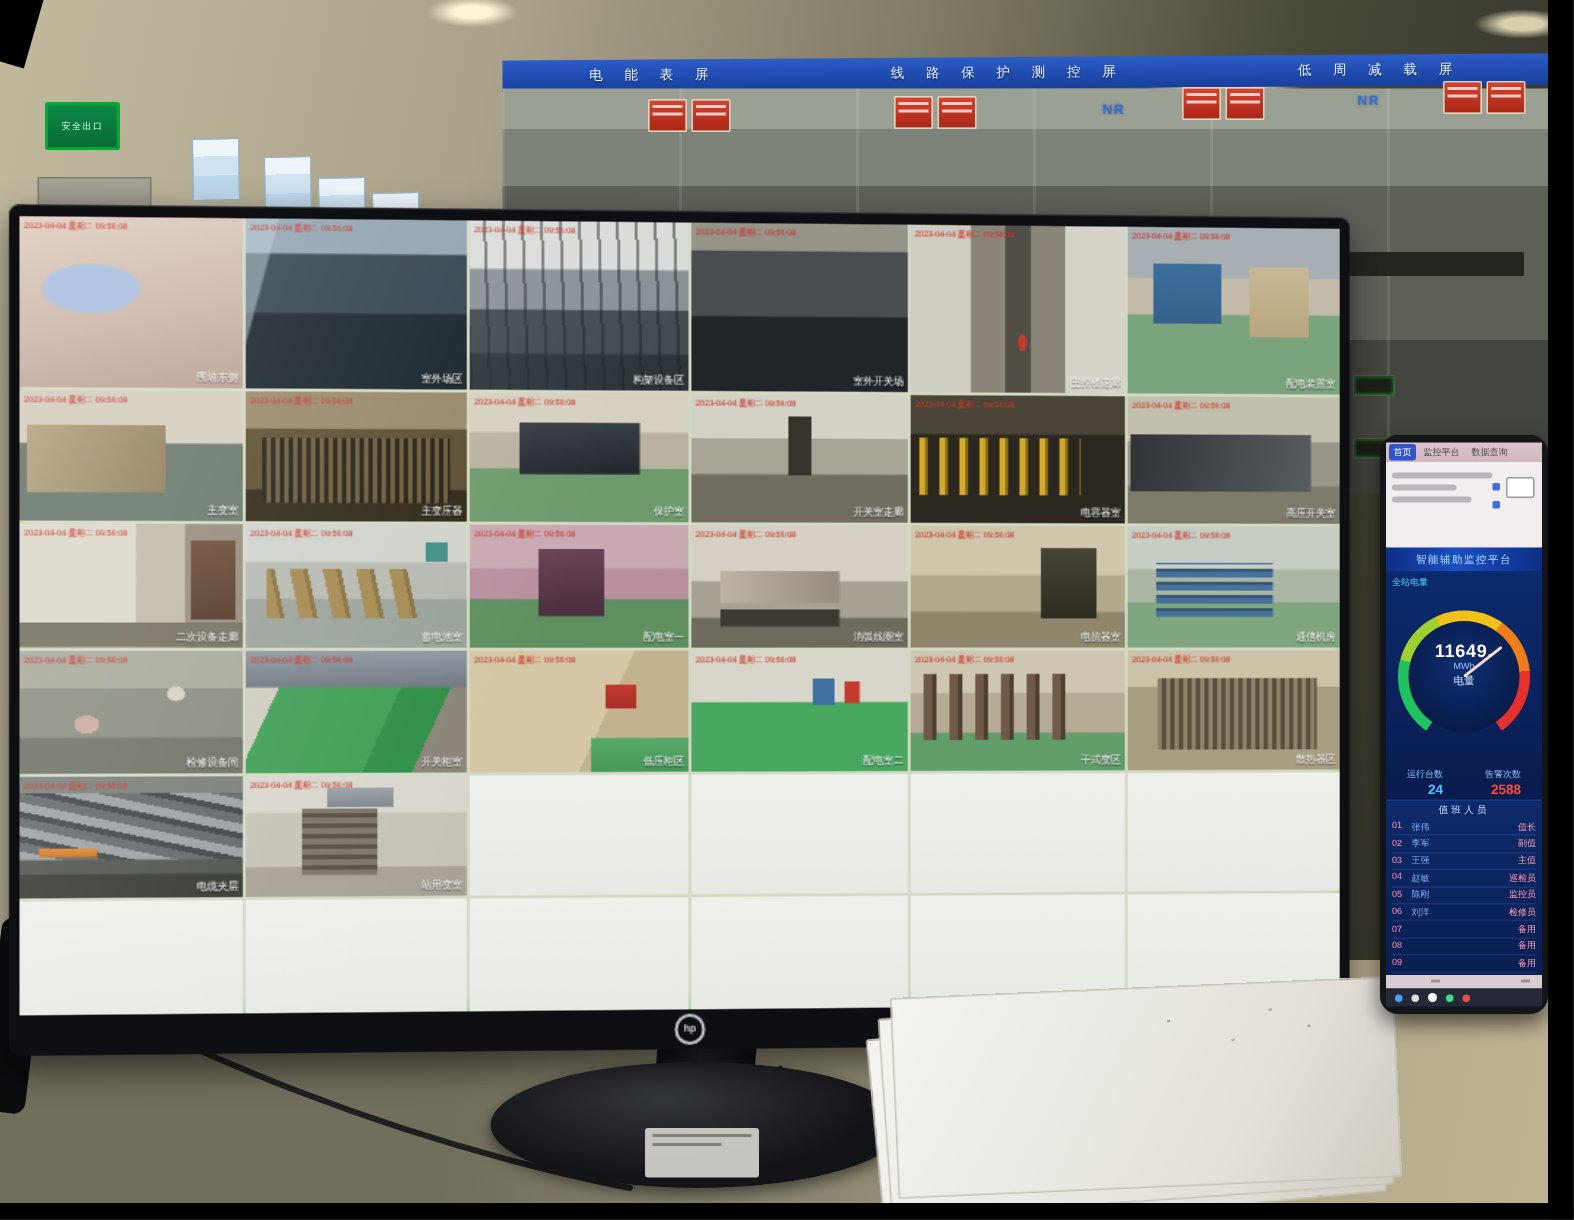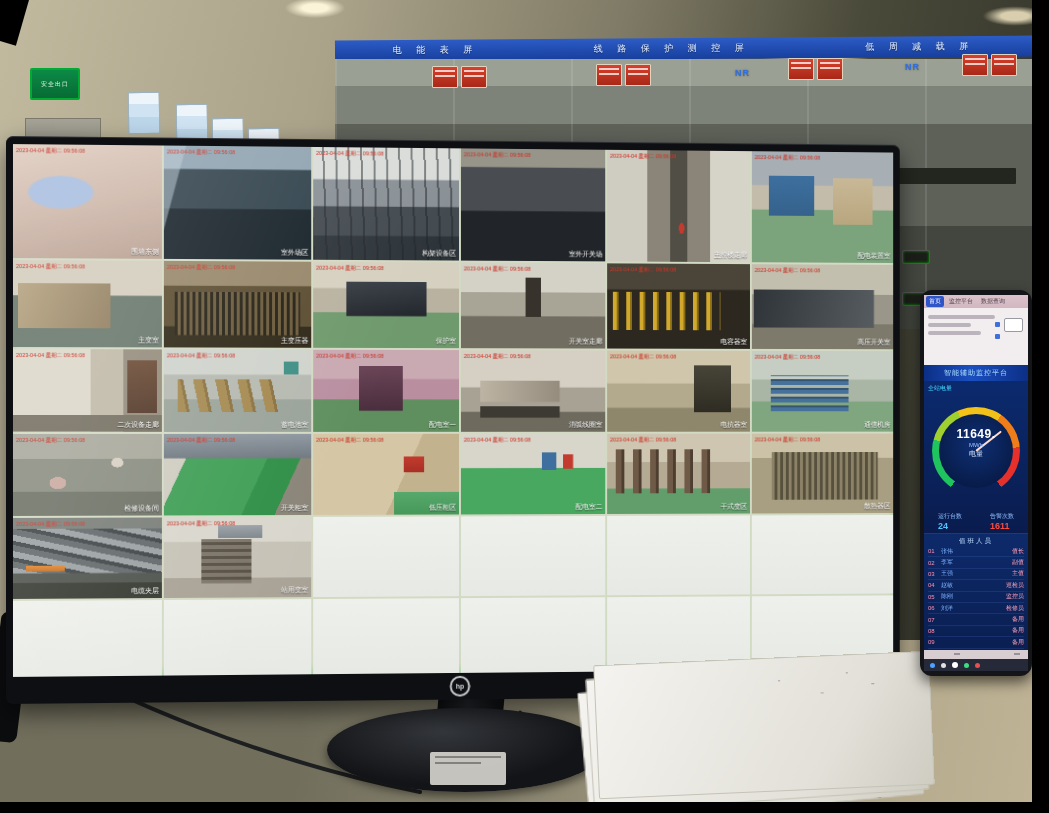--- a/index.html
+++ b/index.html
@@ -122,21 +122,21 @@
   .gauge{position:absolute;left:50%;top:46%;transform:translate(-50%,-50%);width:88px;height:88px;border-radius:50%;
     background:conic-gradient(from 215deg,#1fc45e 0 70deg,#9fd02f 70deg 120deg,#f2c219 120deg 180deg,#ef7d1a 180deg 230deg,#e5302b 230deg 290deg,rgba(0,0,0,0) 290deg)}
   .gauge::before{content:"";position:absolute;inset:7px;border-radius:50%;background:radial-gradient(circle at 50% 42%,#0e2f74,#081c4a 72%)}
   .needle{position:absolute;left:50%;top:50%;width:2px;height:32px;background:#ffd9d0;border-radius:2px;
     transform:translate(-50%,-100%) rotate(52deg);transform-origin:50% 100%}
   .g-text{position:absolute;left:0;right:0;top:30%;text-align:center}
   .g-value{font-size:12px;font-weight:bold;color:#fff;letter-spacing:.5px}
   .g-unit{font-size:6px;color:#9fc3ff;margin-top:1px}
   .g-label{font-size:7px;color:#d6e8ff;margin-top:1px}
   .g-stats{position:absolute;left:0;right:0;bottom:2px;display:flex;justify-content:space-around}
-  .g-stat{text-align:left;font-size:6px;color:#8fc0ff}
+  .g-stat{text-align:right;font-size:6px;color:#8fc0ff}
   .v-blue{display:block;color:#4fc3ff;font-size:9px;font-weight:bold}
   .v-red{display:block;color:#ff4a3c;font-size:9px;font-weight:bold}
   .table-panel{flex:1;background:linear-gradient(180deg,#0d2a6a,#0a1f52);padding:2px 4px;overflow:hidden}
   .t-title{text-align:center;color:#bfe0ff;font-size:6.5px;height:10px;line-height:10px;letter-spacing:2px}
   .t-row{display:grid;grid-template-columns:13px 1fr 1fr;height:10.4px;align-items:center;
     border-bottom:1px solid rgba(110,150,255,.14);font-size:6px}
   .c-idx{color:#ff8fae}.c-name{color:#7fb2ff}.c-role{color:#ff9fb8;text-align:right}
   .status-strip{height:9px;flex:none;background:#d8ced2;
     background-image:linear-gradient(90deg,#9a929a 0 6px,rgba(0,0,0,0) 6px 16px);background-size:60px 2px;background-position:30px 3px;background-repeat:repeat-x}
   .taskbar{height:12px;flex:none;background:#262a38;display:flex;align-items:center;gap:6px;padding:0 6px}
@@ -383,21 +383,21 @@
         <div class="gauge">
             <div class="needle"></div>
           </div>
         <div class="g-text">
           <div class="g-value">11649.</div>
           <div class="g-unit">MWh</div>
           <div class="g-label">电量</div>
         </div>
         <div class="g-stats">
           <div class="g-stat"><span>运行台数</span><span class="v-blue">24</span></div>
-          <div class="g-stat"><span>告警次数</span><span class="v-red">1611</span></div>
+          <div class="g-stat"><span>告警次数</span><span class="v-red">2588</span></div>
         </div>
       </div>
       <div class="table-panel">
         <div class="t-title">值班人员</div>
         <div>
             <div class="t-row">
               <span class="c-idx">01</span>
               <span class="c-name">张伟</span>
               <span class="c-role">值长</span>
             </div>

